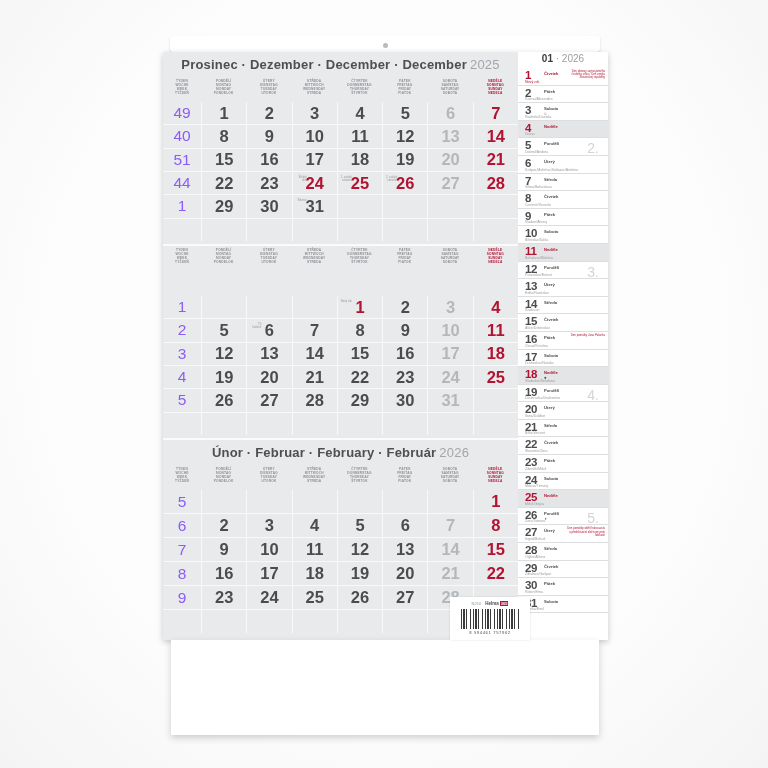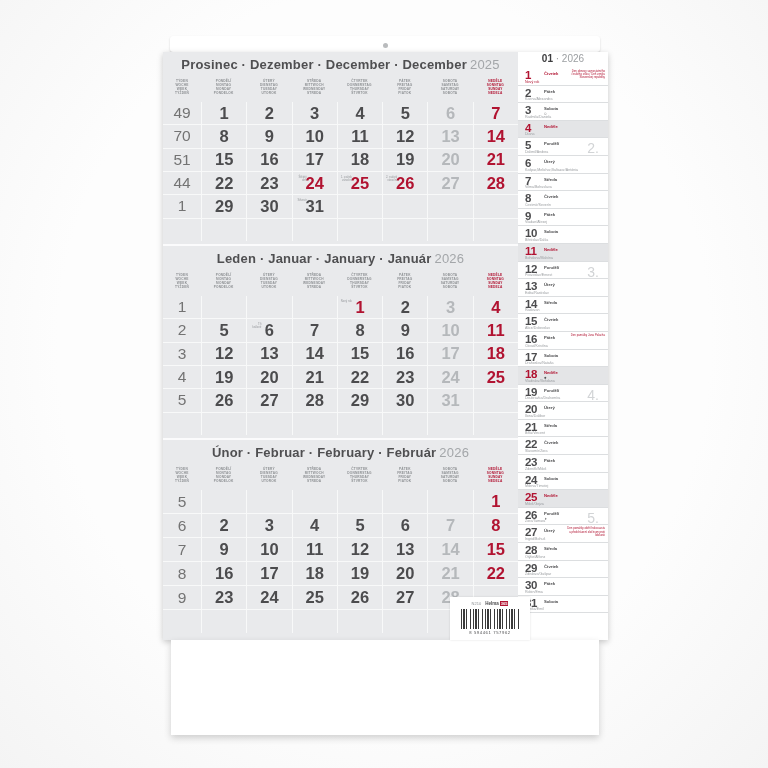--- a/index.html
+++ b/index.html
@@ -50,21 +50,21 @@
     display:grid;grid-template-columns:38px repeat(7,1fr);grid-template-rows:repeat(6,1fr);
     gap:1px;background:#f8f9f9;
   }
   .mcell{
     background:#e9eaec;position:relative;
     display:flex;align-items:center;justify-content:center;
   }
   .mcell .num{font-size:16.5px;font-weight:bold;color:#4c4c4e;}
   .mcell.t-sa .num{color:#b5b8bb;}
   .mcell.t-su .num{color:#b11331;}
-  .mcell.week .num{font-weight:normal;color:#737373;font-size:15.5px;}
+  .mcell.week .num{font-weight:normal;color:#8b5cf6;font-size:15.5px;}
   .mcell .cnote{
     position:absolute;left:1px;top:4px;width:13px;
     font-size:2.8px;line-height:3.1px;color:#96999c;text-align:right;
   }
 
   
   .side{position:absolute;left:355px;top:0;width:90px;height:588px;background:#ffffff;}
   .side-header{
     height:15px;padding-top:1px;text-align:center;
     font-size:10px;color:#9b9ea1;
@@ -195,21 +195,21 @@
             <div class="mcell t-wd">
               <span class="num">5</span>
             </div>
             <div class="mcell t-sa">
               <span class="num">6</span>
             </div>
             <div class="mcell t-su">
               <span class="num">7</span>
             </div>
             <div class="mcell week">
-              <span class="num">70</span>
+              <span class="num">40</span>
             </div>
             <div class="mcell t-wd">
               <span class="num">8</span>
             </div>
             <div class="mcell t-wd">
               <span class="num">9</span>
             </div>
             <div class="mcell t-wd">
               <span class="num">10</span>
             </div>
@@ -299,21 +299,20 @@
             <div class="mcell t-e"></div>
             <div class="mcell t-e"></div>
             <div class="mcell t-e"></div>
             <div class="mcell t-e"></div>
             <div class="mcell t-e"></div>
             <div class="mcell t-e"></div>
             <div class="mcell t-e"></div>
           </div>
         </div>
         <div class="month-panel">
-          <div class="month-title">Leden · Januar · January · Január<span class="yr">2026</span></div>
           <div class="wk-header">
             <div class="hcell">TÝDEN
 WOCHE
 WEEK
 TÝŽDEŇ</div>
             <div class="hcell">PONDĚLÍ
 MONTAG
 MONDAY
 PONDELOK</div>
             <div class="hcell">ÚTERÝ

